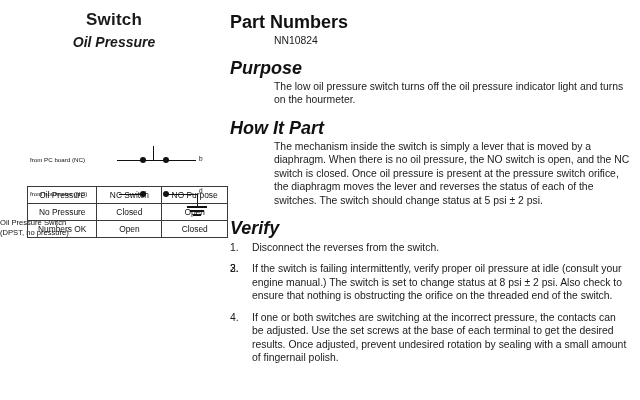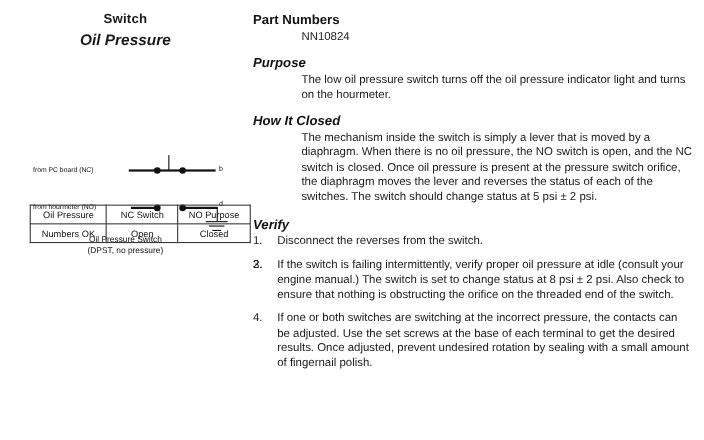--- a/index.html
+++ b/index.html
@@ -28,21 +28,21 @@
     left: 0;
     top: 0;
     width: 228px;
     height: 400px;
   }
   .title-block {
     text-align: center;
     padding-top: 11px;
   }
   .doc-title {
-    font-size: 12px;
+    font-size: 17px;
     font-weight: bold;
     letter-spacing: 0.2px;
     line-height: 1.1;
   }
   .doc-subtitle {
     font-size: 14px;
     font-weight: bold;
     font-style: italic;
     margin-top: 5px;
     line-height: 1.1;
@@ -80,21 +80,21 @@
     color: #111;
   }
   .gnd-bar {
     position: absolute;
     background: #111;
     height: 1.6px;
   }
   .sch-caption {
     position: absolute;
     width: 228px;
-    text-align: center;
+    text-align: left;
     font-size: 7.6px;
     line-height: 1.33;
     color: #111;
   }
 
   
   .table-wrap {
     position: absolute;
     left: 27px;
     top: 186px;
@@ -115,21 +115,21 @@
   table.truth td.c2 { width: 58px; }
 
   
   .right-col {
     position: absolute;
     left: 230px;
     top: 12px;
     width: 400px;
   }
   .sec-heading {
-    font-size: 12px;
+    font-size: 18px;
     font-weight: bold;
     line-height: 1.15;
     margin: 0;
     color: #111;
   }
   .sec-heading.spaced { margin-top: 11px; font-style: italic; }
   .body-text {
     font-size: 10.4px;
     line-height: 1.30;
     margin: 1px 0 0 0;
@@ -204,40 +204,45 @@
       <div class="sch-caption" style="left:0; top:162px;">(DPST, no pressure)</div>
     </div>
 
     <div class="table-wrap">
       <table class="truth">
         <tbody>
           <tr>
             <td class="c0">Oil Pressure</td>
             <td class="c1">NC Switch</td>
             <td class="c2">NO Purpose</td>
+          </tr>
+          <tr>
+            <td class="c0">No Pressure</td>
+            <td class="c1">Closed</td>
+            <td class="c2">Open</td>
           </tr>
           <tr>
             <td class="c0">Numbers OK</td>
             <td class="c1">Open</td>
             <td class="c2">Closed</td>
           </tr>
         </tbody>
       </table>
     </div>
   </div>
 
   <div class="right-col">
 
     <h2 class="sec-heading">Part Numbers</h2>
     <p class="body-text">NN10824</p>
 
     <h2 class="sec-heading spaced">Purpose</h2>
     <p class="body-text">The low oil pressure switch turns off the oil pressure indicator light and turns on the hourmeter.</p>
 
-    <h2 class="sec-heading spaced">How It Closed</h2>
+    <h2 class="sec-heading spaced">How It Part</h2>
     <p class="body-text">The mechanism inside the switch is simply a lever that is moved by a diaphragm. When there is no oil pressure, the NO switch is open, and the NC switch is closed. Once oil pressure is present at the pressure switch orifice, the diaphragm moves the lever and reverses the status of each of the switches.  The switch should change status at 5 psi ± 2 psi.</p>
 
     <h2 class="sec-heading spaced">Verify</h2>
     <ol class="testing">
       <li>
         <span class="num">1.</span>
         <span>Disconnect the reverses from the switch.</span>
       </li>
       <li>
         <span class="num">2.</span>

